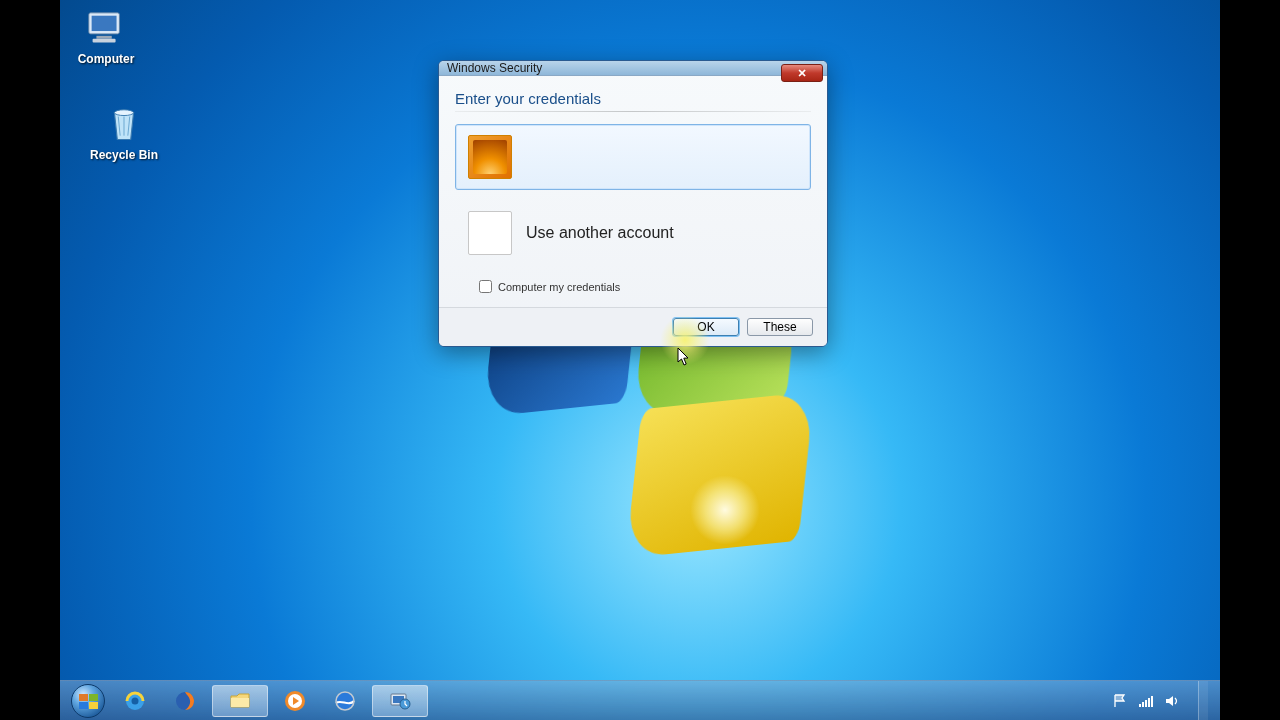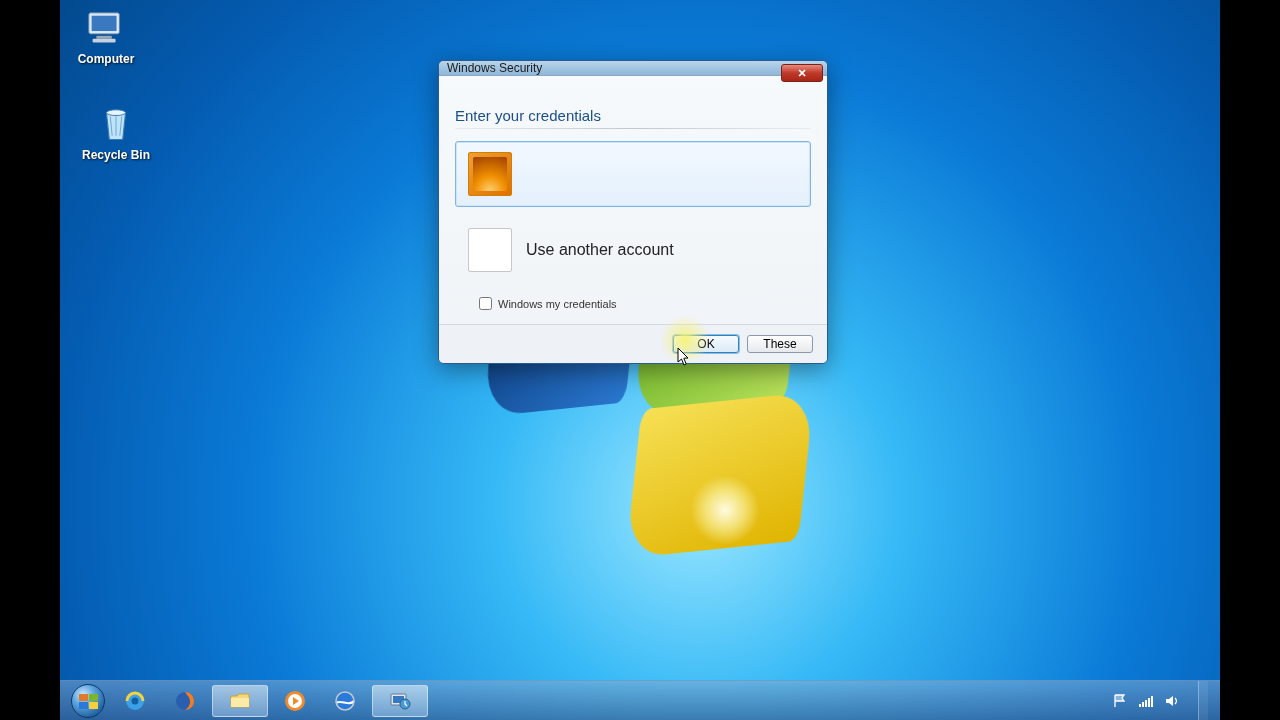--- a/index.html
+++ b/index.html
@@ -74,21 +74,21 @@
     position: absolute; right: 4px; top: 3px;
     width: 42px; height: 18px;
     background: linear-gradient(#e78b7e,#c0392b 50%,#a82515);
     border: 1px solid #7a2015;
     border-radius: 3px;
     color: #fff;
     display:flex; align-items:center; justify-content:center;
     font-size: 11px; font-weight:bold;
     cursor: pointer;
   }
-  .dialog-body { padding: 31px 16px 0 16px; }
+  .dialog-body { padding: 14px 16px 0 16px; }
   .dialog-heading { color: #1a4f8a; font-size: 15px; margin-bottom: 4px; }
   .dialog-sub { color: #333; font-size: 11px; margin-bottom: 10px; }
   .dialog-sep { height:1px; background: linear-gradient(to right, rgba(0,0,0,0.05), rgba(0,0,0,0.2), rgba(0,0,0,0.05)); margin-bottom:12px; }
 
   .cred-tile {
     border: 1px solid #bcd3ea;
     border-radius: 3px;
     padding: 10px 12px;
     display: flex;
     align-items: center;
@@ -218,21 +218,21 @@
       <svg viewBox="0 0 48 40">
           <rect x="6" y="4" width="32" height="22" rx="2" fill="#dce9f7" stroke="#5b7fa5"></rect>
           <rect x="9" y="7" width="26" height="16" fill="#3a78c0"></rect>
           <rect x="14" y="28" width="16" height="3" fill="#9aa8b8"></rect>
           <rect x="10" y="31" width="24" height="4" rx="1" fill="#c8d2de"></rect>
         </svg>
     </div>
     <div>Computer</div>
   </div>
 
-  <div class="desktop-icon" style="left:16px; top:104px;">
+  <div class="desktop-icon" style="left:24px; top:104px;">
     <div class="ico">
       <svg viewBox="0 0 48 40">
           <path d="M14 8 L34 8 L31 36 L17 36 Z" fill="#bfe3f8" stroke="#3a7ab0" stroke-width="1.2"></path>
           <ellipse cx="24" cy="8" rx="10" ry="3" fill="#e5f4ff" stroke="#3a7ab0"></ellipse>
           <path d="M18 12 L20 32 M24 12 L24 32 M30 12 L28 32" stroke="#6aa6d0" stroke-width="1"></path>
         </svg>
     </div>
     <div>Recycle Bin</div>
   </div>
 
@@ -251,21 +251,21 @@
         <div class="cred-avatar orange"></div>
       </div>
 
       <div class="cred-tile" style="border-color:transparent; background:transparent; padding-left:12px;">
         <div class="cred-avatar"></div>
         <div class="cred-alt-label">Use another account</div>
       </div>
 
       <div class="remember-row">
         <input type="checkbox" style="">
-        <span>Windows my credentials</span>
+        <span>Computer my credentials</span>
       </div>
     </div>
     <div class="dialog-footer">
       <button class="win-btn default">OK</button>
       <button class="win-btn">These</button>
     </div>
   </div>
 
   <div class="cursor-glow"></div>
   <div class="cursor">

